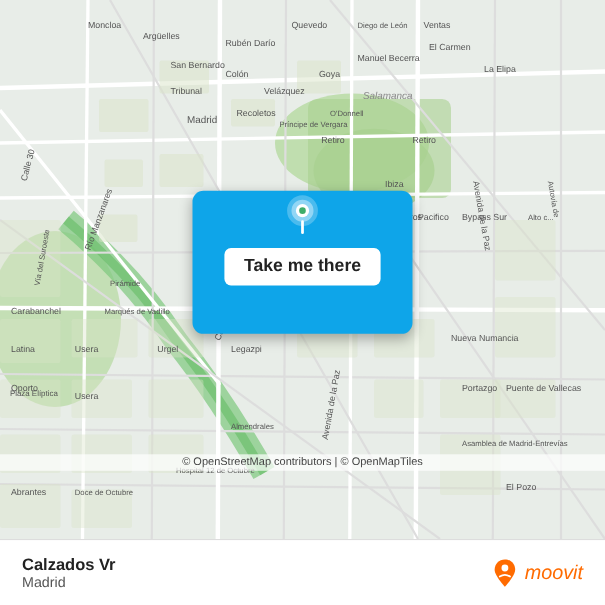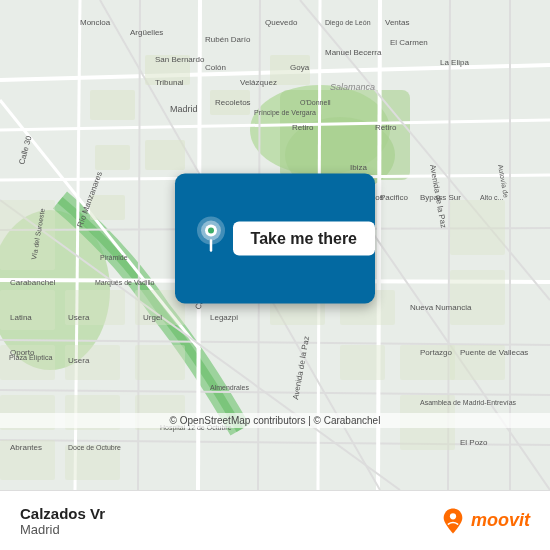--- a/index.html
+++ b/index.html
@@ -29,26 +29,26 @@
     }
 
     
     .overlay-card {
       position: absolute;
       top: 50%;
       left: 50%;
       transform: translate(-50%, -55%);
       width: 200px;
       height: 130px;
-      background-color: #0369a1;
+      background-color: #0ea5e9;
       border-radius: 10px;
       display: flex;
-      flex-direction: row;
+      flex-direction: column;
       align-items: center;
-      justify-content: flex-end;
+      justify-content: flex-start;
       box-shadow: 0 4px 12px rgba(0,0,0,0.3);
       z-index: 10;
     }
 
     .location-pin {
       width: 44px;
       height: 44px;
       margin-bottom: 8px;
     }
 
@@ -98,21 +98,21 @@
       gap: 4px;
     }
 
     .moovit-pin {
       width: 28px;
       height: 28px;
     }
 
     .moovit-text {
       font-size: 18px;
-      font-weight: bold;
+      font-weight: normal;
       color: #ff6b00;
       font-style: italic;
     }
 
     .osm-credit {
       position: absolute;
       bottom: 62px;
       left: 0;
       right: 0;
       text-align: center;
@@ -254,21 +254,21 @@
       <circle cx="22" cy="18" r="10" fill="white" opacity="0.4"></circle>
       <circle cx="22" cy="18" r="6" fill="white"></circle>
       <ellipse cx="22" cy="18" rx="3" ry="3" fill="#3fad6a"></ellipse>
 
       <path d="M22 28 L22 38" stroke="white" stroke-width="2.5" stroke-linecap="round"></path>
     </svg>
     <button class="take-me-there-btn">Take me there</button>
   </div>
 
   <div class="osm-credit">
-    <span>© OpenStreetMap contributors | © Carabanchel</span>
+    <span>© OpenStreetMap contributors | © OpenMapTiles</span>
   </div>
 </div>
 
 <div id="bottom-bar">
   <div class="location-info">
     <span class="location-name">Calzados Vr</span>
     <span class="location-city">Madrid</span>
   </div>
 
   <div class="moovit-logo">

